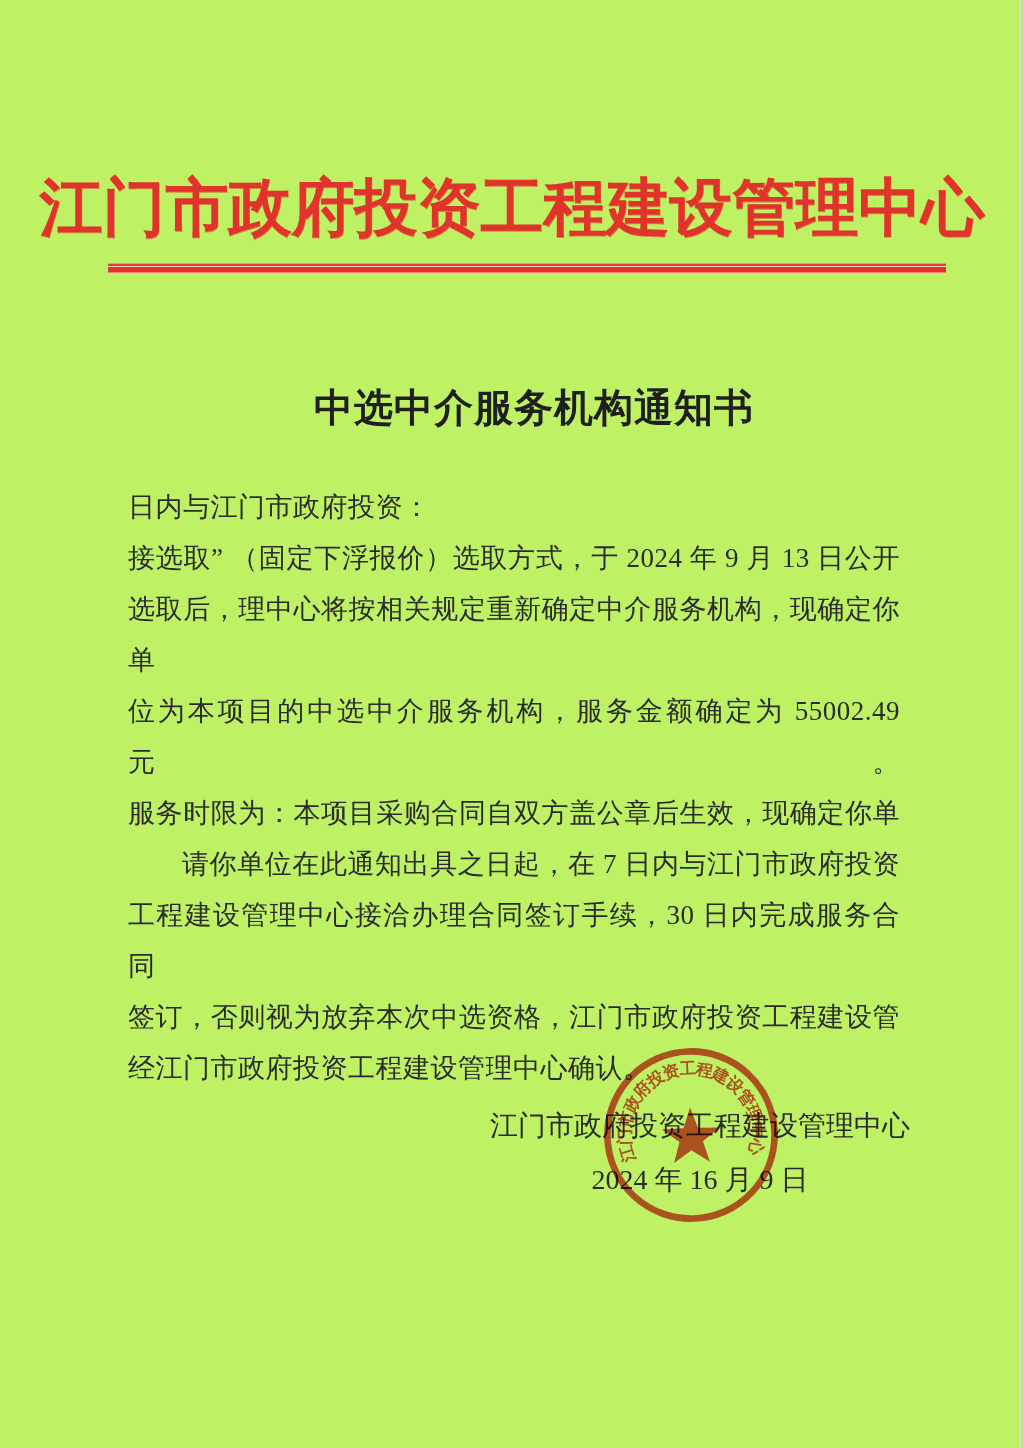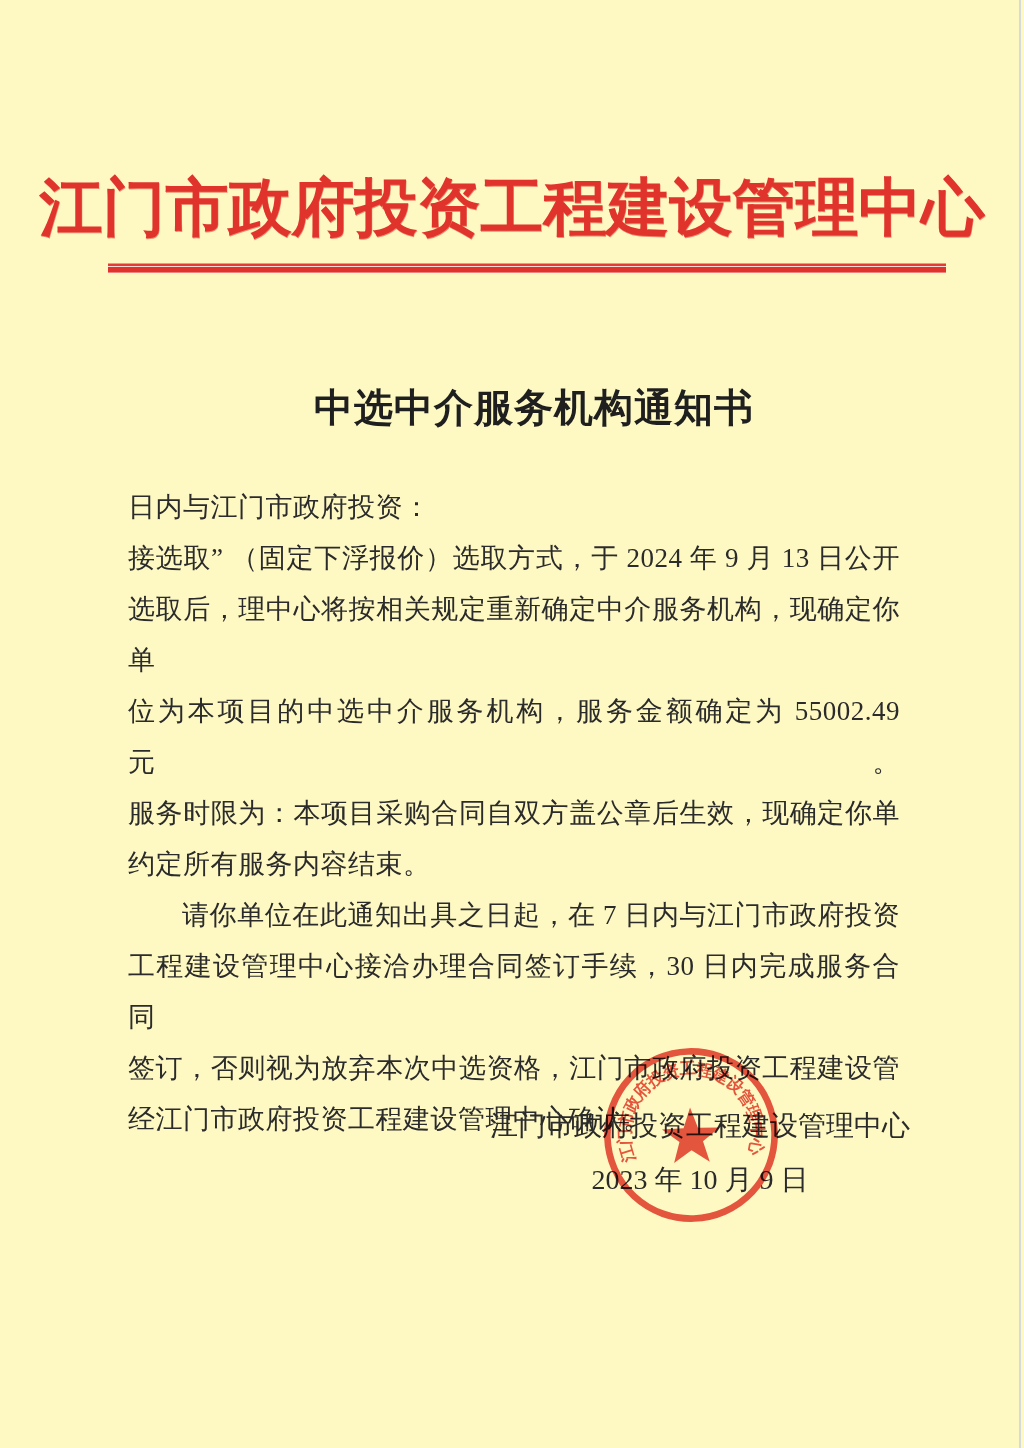--- a/index.html
+++ b/index.html
@@ -6,21 +6,21 @@
   body{
     width:1024px;height:1448px;
     background:#f5f5f4;
     font-family:"Liberation Serif","DejaVu Serif",serif;
     position:relative;
     overflow:hidden;
   }
   .page{
     position:absolute;left:0;top:0;
     width:1024px;height:1448px;
-    background:#fef9c3;
+    background:#bef264;
     text-decoration:underline;
   }
   
   .scan-edge{
     position:absolute;top:0;right:3px;width:2px;height:1448px;
     background:#d7dada;
   }
   .letterhead{
     position:absolute;left:0;top:162px;width:1024px;height:92px;
     display:flex;align-items:center;justify-content:center;
@@ -84,30 +84,29 @@
   <div class="divider"></div>
 
   <div class="doc-title">中选中介服务机构通知书</div>
 
   <div class="body-text">
       <div class="body-line">日内与江门市政府投资：</div>
       <div class="body-line j">接选取” （固定下浮报价）选取方式，于 2024 年 9 月 13 日公开</div>
       <div class="body-line j">选取后，理中心将按相关规定重新确定中介服务机构，现确定你单</div>
       <div class="body-line j">位为本项目的中选中介服务机构，服务金额确定为 55002.49 元。</div>
       <div class="body-line j">服务时限为：本项目采购合同自双方盖公章后生效，现确定你单</div>
-      <div class="body-line">约定所有服务内容结束。</div>
       <div class="body-line j indent">请你单位在此通知出具之日起，在 7 日内与江门市政府投资</div>
       <div class="body-line j">工程建设管理中心接洽办理合同签订手续，30 日内完成服务合同</div>
       <div class="body-line j">签订，否则视为放弃本次中选资格，江门市政府投资工程建设管</div>
       <div class="body-line">经江门市政府投资工程建设管理中心确认。</div>
     </div>
 
   <div class="signoff">
     <div>江门市政府投资工程建设管理中心</div>
-    <div>2023 年 10 月 9 日</div>
+    <div>2024 年 16 月 9 日</div>
   </div>
 
   <svg class="seal" viewBox="0 0 200 200" xmlns="http://www.w3.org/2000/svg">
     <defs>
       <path id="seal-arc" d="M 40.7,124.0 A 64,64 0 1 1 159.3,124.0" fill="none"></path>
     </defs>
     <circle cx="100" cy="100" r="88" fill="none" stroke="#e2453b" stroke-width="7"></circle>
     <polygon fill="#e2453b" points="100,71 107.6,92.5 130.4,93.1 112.4,107 118.8,128.9 100,116 81.2,128.9 87.6,107 69.6,93.1 92.4,92.5"></polygon>
     <text font-size="17.5" font-weight="700" fill="#e2453b" font-family="Liberation Serif, DejaVu Serif, serif">
       <textPath href="#seal-arc" startOffset="0" textLength="248" lengthAdjust="spacing">江门市政府投资工程建设管理中心</textPath>

